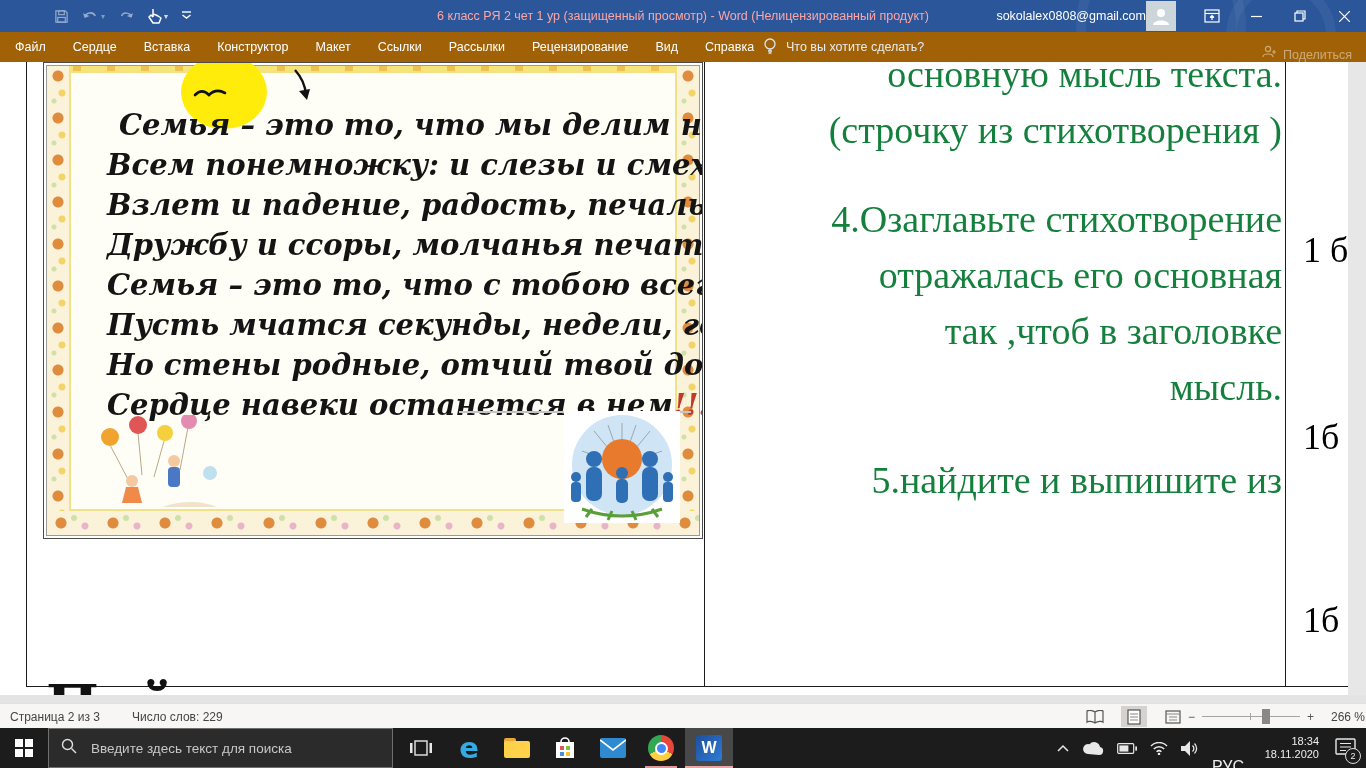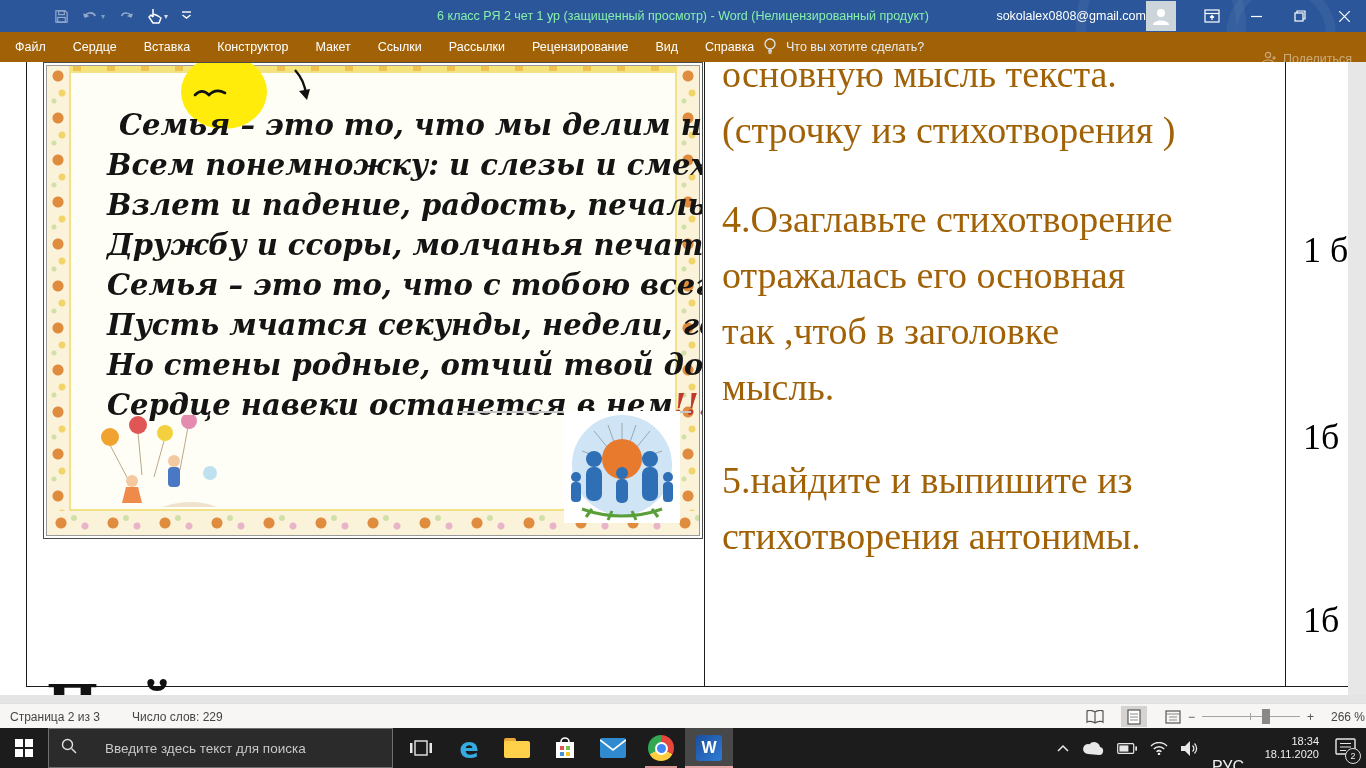--- a/index.html
+++ b/index.html
@@ -7,31 +7,31 @@
           font-family:"Liberation Sans",sans-serif;background:#fff;}
 
   
   .titlebar{position:absolute;left:0;top:0;width:1366px;height:32px;background:#2b579a;color:#fff;}
   .deco-circle{position:absolute;border:10px solid rgba(255,255,255,.05);border-radius:50%;}
   .qat{position:absolute;left:54px;top:0;height:32px;display:flex;align-items:center;gap:13px;}
   .qat .ic{display:flex;align-items:center;opacity:.5;}
   .qat .ic.bright{opacity:1;}
   .caret{font-size:8px;color:#fff;opacity:.8;margin-left:2px;}
   .doc-title{position:absolute;left:0;top:0;width:100%;height:32px;line-height:32px;
-             text-align:center;font-size:12.5px;color:#86efac;pointer-events:none;}
+             text-align:center;font-size:12.5px;color:#fca5a5;pointer-events:none;}
   .tb-right{position:absolute;right:0;top:0;height:32px;display:flex;align-items:center;}
   .account-email{font-size:12.5px;}
   .avatar{width:30px;height:30px;background:#ccd6da;display:flex;align-items:center;justify-content:center;margin-right:14px;}
   .winbtn{width:44px;height:32px;display:flex;align-items:center;justify-content:center;}
 
   
   .tabrow{position:absolute;left:0;top:32px;width:1366px;height:30px;background:#a16207;color:#fff;}
   .tabs{position:absolute;left:15px;top:0;height:30px;display:flex;align-items:center;gap:27px;font-size:12.5px;white-space:nowrap;}
   .tellme{position:absolute;left:763px;top:0;height:30px;display:flex;align-items:center;gap:9px;font-size:12.5px;color:#e6edf7;}
-  .share{position:absolute;right:14px;top:12px;height:30px;display:flex;align-items:center;gap:6px;font-size:12.5px;opacity:.45;}
+  .share{position:absolute;right:14px;top:0;height:30px;display:flex;align-items:flex-end;gap:6px;font-size:12.5px;opacity:.45;}
 
   
   .docarea{position:absolute;left:0;top:62px;width:1366px;height:633px;background:#ffffff;overflow:hidden;}
   .page-edge{position:absolute;right:0;top:0;width:18px;height:633px;background:#e7e7e7;}
   .vline{position:absolute;top:0;width:1px;height:624px;background:#1c1c1c;}
   .hline{position:absolute;left:26px;top:624px;width:1322px;height:1px;background:#1c1c1c;}
 
   
   .poemimg{position:absolute;left:43px;top:0;width:658px;height:475px;background:#fdf8e8;
            border:1px solid #4b4b4b;box-shadow:inset 0 0 0 2px #ffffff,inset 0 0 0 3px #9a9a9a;overflow:hidden;}
@@ -54,22 +54,22 @@
   .bird2{position:absolute;left:218px;top:-4px;}
   .poemtext{position:absolute;left:36px;top:32px;font-family:"DejaVu Serif",serif;font-style:italic;font-weight:bold;
             font-size:29px;line-height:40px;color:#141414;white-space:nowrap;}
   .poemtext .l0{padding-left:12px;}
   .exclam{color:#c0392b;}
   .afterline{position:absolute;left:388px;top:338px;width:232px;height:2px;background:#c6c6c6;}
   .kids-clip{position:absolute;left:48px;top:352px;}
   .family-logo{position:absolute;left:520px;top:348px;width:116px;height:112px;background:#fff;}
 
   
-  .tasks{position:absolute;left:722px;top:-16px;width:560px;color:#a16207;
-         font-family:"Liberation Serif",serif;font-size:38px;line-height:56px;}
+  .tasks{position:absolute;left:722px;top:-16px;width:560px;color:#15803d;
+         font-family:"Liberation Serif",serif;font-size:38px;line-height:56px;text-align:right;}
   .tasks p{margin:0;}
   .tasks p.p2{margin-top:33px;}
   .tasks p.p3{margin-top:37px;}
 
   
   .pt{position:absolute;left:1303px;font-family:"Liberation Serif",serif;font-size:36px;line-height:44px;color:#000;white-space:nowrap;}
   .pt1{top:166px;}.pt2{top:353px;}.pt3{top:536px;}
 
   .clipped-text{position:absolute;left:46px;top:610px;font-family:"DejaVu Serif",serif;
                 font-weight:bold;font-size:56px;color:#111;}
@@ -86,21 +86,21 @@
   .zoomctrl{position:absolute;left:1188px;top:0;height:25px;display:flex;align-items:center;gap:7px;color:#555;}
   .zoomtrack{position:relative;width:98px;height:1px;background:#a6a3a0;}
   .zoomtick{position:absolute;left:48px;top:-3px;width:1px;height:7px;background:#a6a3a0;}
   .zoomthumb{position:absolute;left:60px;top:-7px;width:8px;height:15px;background:#8a8886;}
   .zoomval{font-size:12px;color:#444;width:44px;text-align:right;}
 
   
   .taskbar{position:absolute;left:0;top:728px;width:1366px;height:40px;background:#1c1c1c;}
   .startbtn{position:absolute;left:0;top:0;width:48px;height:40px;display:flex;align-items:center;justify-content:center;}
   .searchbox{position:absolute;left:48px;top:0;width:345px;height:40px;background:#2b2b2b;border:1px solid #6f6f6f;
-             box-sizing:border-box;display:flex;align-items:center;gap:26px;padding:0 12px;}
+             box-sizing:border-box;display:flex;align-items:center;gap:12px;padding:0 12px;}
   .searchbox input{background:transparent;border:none;outline:none;color:#cfcfcf;font-size:13.5px;
                    font-family:"Liberation Sans",sans-serif;width:280px;}
   .searchbox input::placeholder{color:#c8c8c8;}
   .appicons{position:absolute;left:397px;top:0;display:flex;}
   .appbtn{position:relative;width:48px;height:40px;display:flex;align-items:center;justify-content:center;}
   .appbtn.active{background:#484848;}
   .runline{position:absolute;bottom:0;left:8px;right:8px;height:2px;background:#de9a9a;}
   .appbtn.active .runline{left:0;right:0;background:#e8a8a8;}
   .edge-e{font-size:29px;font-weight:bold;color:#35abe2;font-family:"DejaVu Sans",sans-serif;line-height:1;}
   .chrome-ic{width:26px;height:26px;border-radius:50%;
@@ -330,21 +330,20 @@
         <span style="display:block">(строчку из стихотворения  )</span>
       </p>
       <p class="p2">
         <span style="display:block">4.Озаглавьте стихотворение</span>
         <span style="display:block">отражалась его основная</span>
         <span style="display:block">так ,чтоб в заголовке</span>
         <span style="display:block">мысль.</span>
       </p>
       <p class="p3">
         <span style="display:block">5.найдите и выпишите из</span>
-        <span style="display:block">стихотворения антонимы.</span>
       </p>
     </div>
 
     <div class="pt pt1">1 б</div>
     <div class="pt pt2">1б</div>
     <div class="pt pt3">1б</div>
 
     <div class="clipped-text">Пой</div>
   </div>
 

